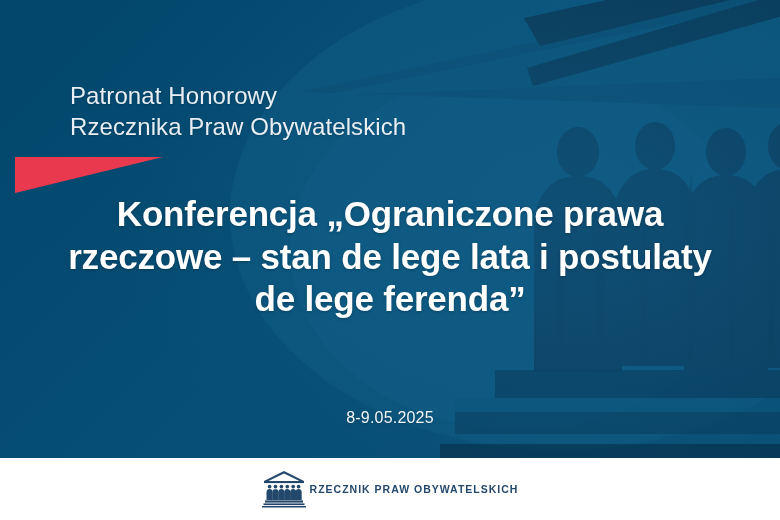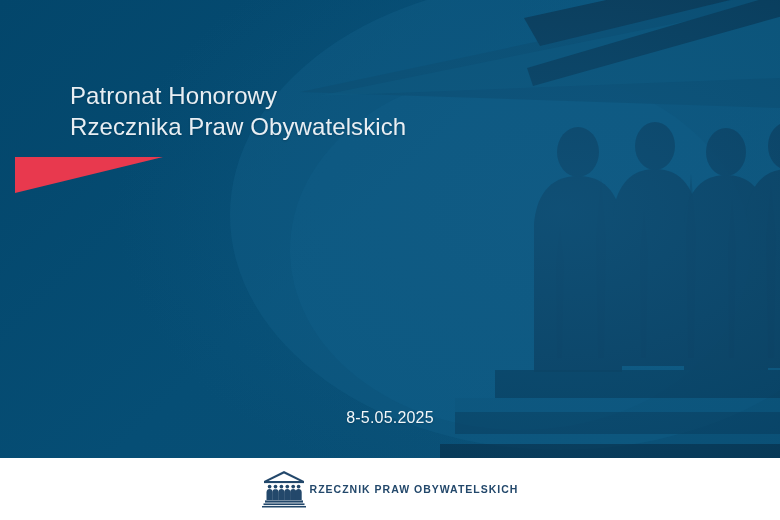--- a/index.html
+++ b/index.html
@@ -212,22 +212,23 @@
     <div class="stage-glow"></div>
 
     <svg class="red-wedge" viewBox="0 0 148 36" preserveAspectRatio="none">
       <polygon points="0,0 148,0 0,36" fill="#e8394e"></polygon>
     </svg>
 
     <div class="patronat">Patronat Honorowy
 Rzecznika Praw Obywatelskich</div>
 
 
-
-    <div class="date">8-5.05.2025</div>
+    <div class="main-title">Konferencja „Ograniczone prawa rzeczowe – stan de lege lata i postulaty de lege ferenda”</div>
+
+    <div class="date">8-9.05.2025</div>
   </div>
 
   <div class="footer">
     <div class="footer-logo">
 
       <svg class="footer-mark" viewBox="0 0 44 38">
         <g fill="#23486b">
 
           <polygon points="22,1 42,11 2,11"></polygon>
           <polygon points="22,3.4 37.5,11 6.5,11" fill="#ffffff"></polygon>

